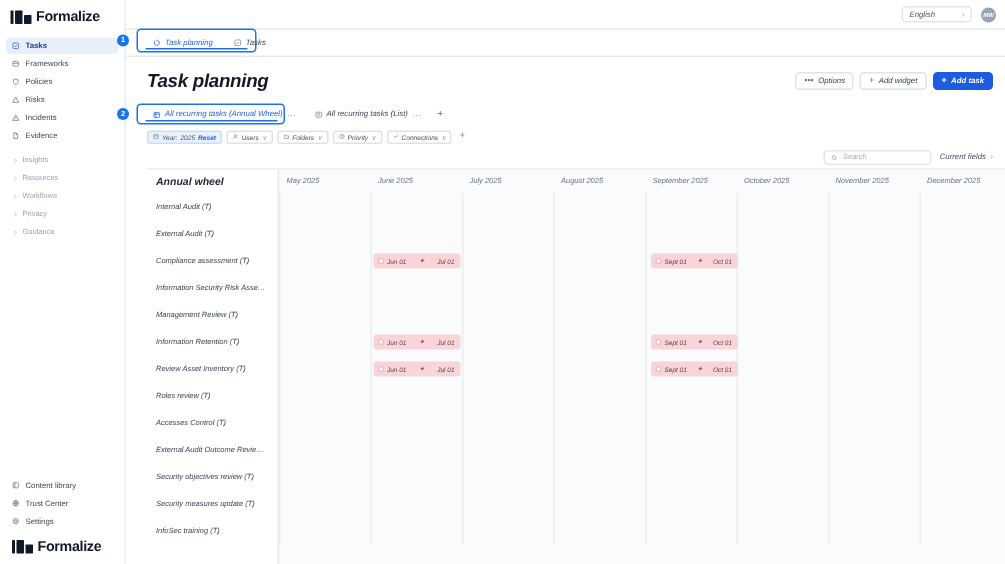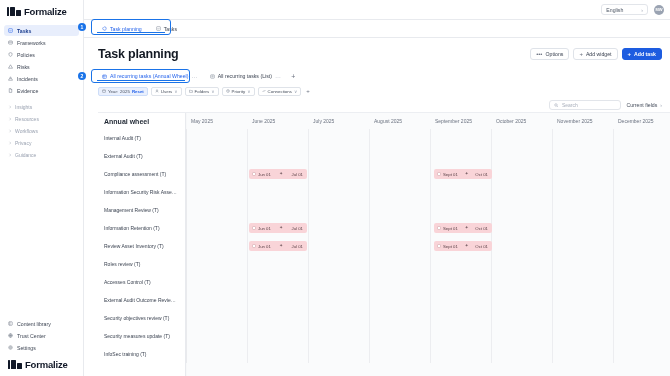--- a/index.html
+++ b/index.html
@@ -54,21 +54,21 @@
   .caret { width: 4px; height: 4px; flex: 0 0 4px; color: #a8b0bd; }
   .caret svg { display: block; width: 4px; height: 4px; }
 
   .sidebar-bottom { margin-top: auto; padding: 0 4px 4px 4px; }
   .foot-brand {
     display: flex; align-items: center; gap: 3px;
     padding: 5px 4px 2px 4px;
   }
 
   
-  .main { flex: 1 1 auto; display: flex; flex-direction: column; min-width: 0; background: #ffffff; }
+  .main { flex: 1 1 auto; display: flex; flex-direction: column; min-width: 0; background: #ffffff; font-style: italic; }
 
   .topbar {
     height: 20px; flex: 0 0 20px;
     border-bottom: 1px solid #e8eaee;
     display: flex; align-items: center; justify-content: flex-end;
     padding: 0 6px;
   }
   .lang-select {
     display: flex; align-items: center; gap: 18px;
     height: 11px; padding: 0 4px;

